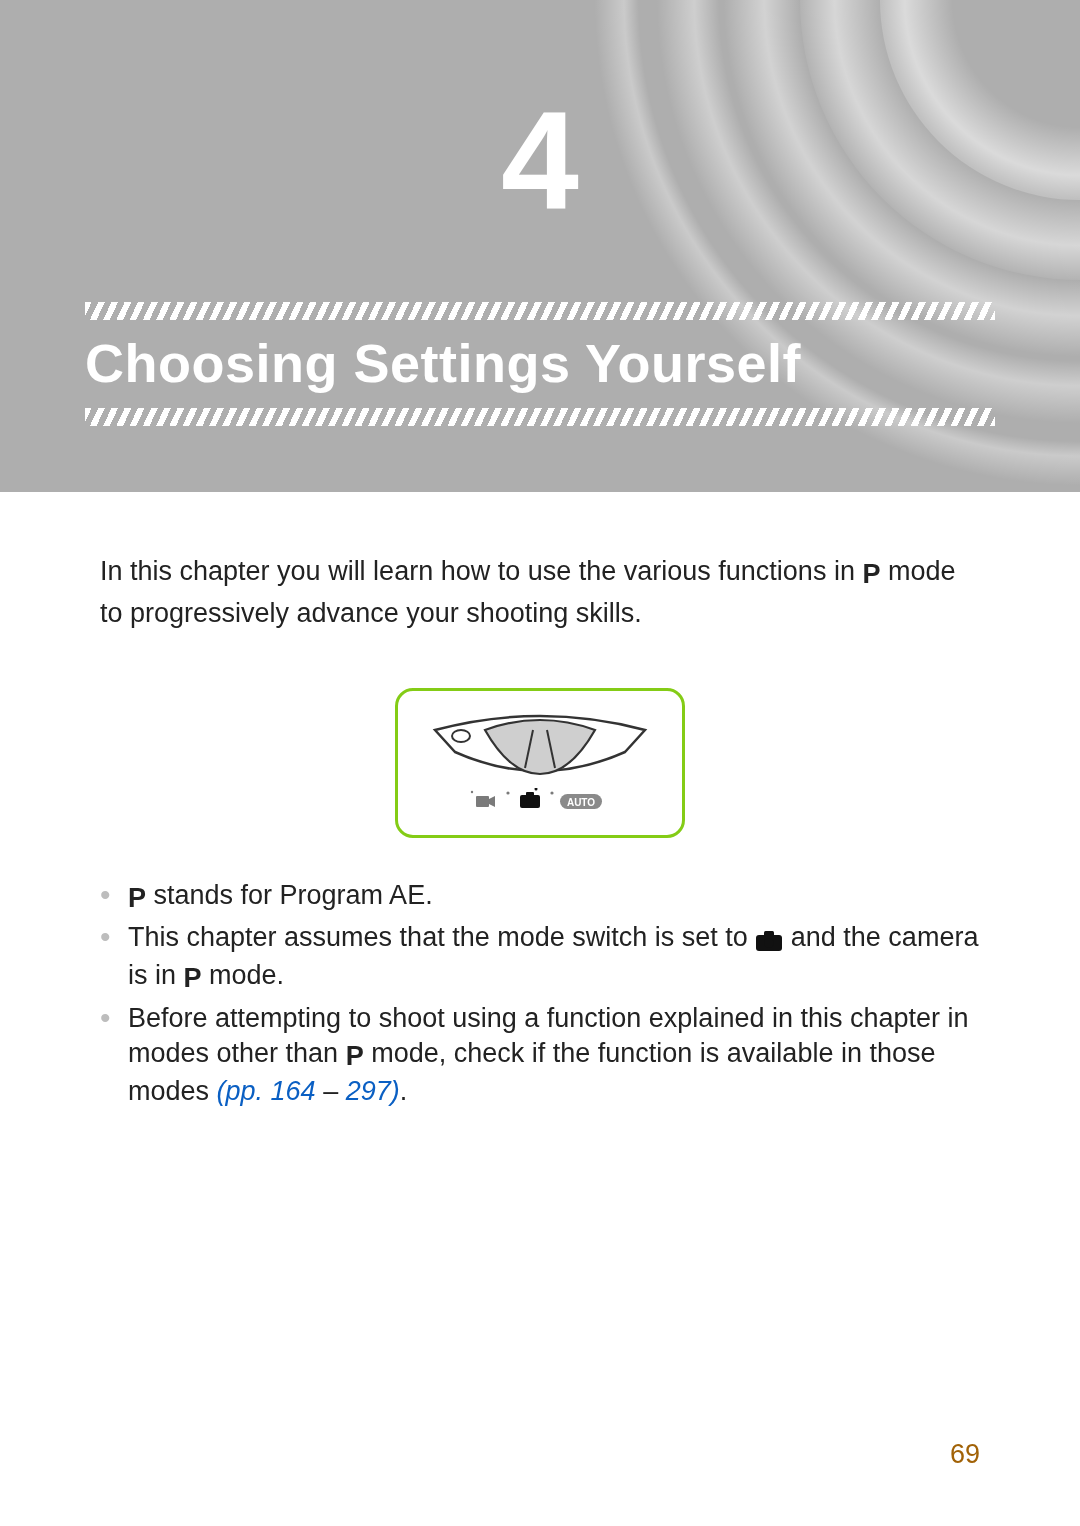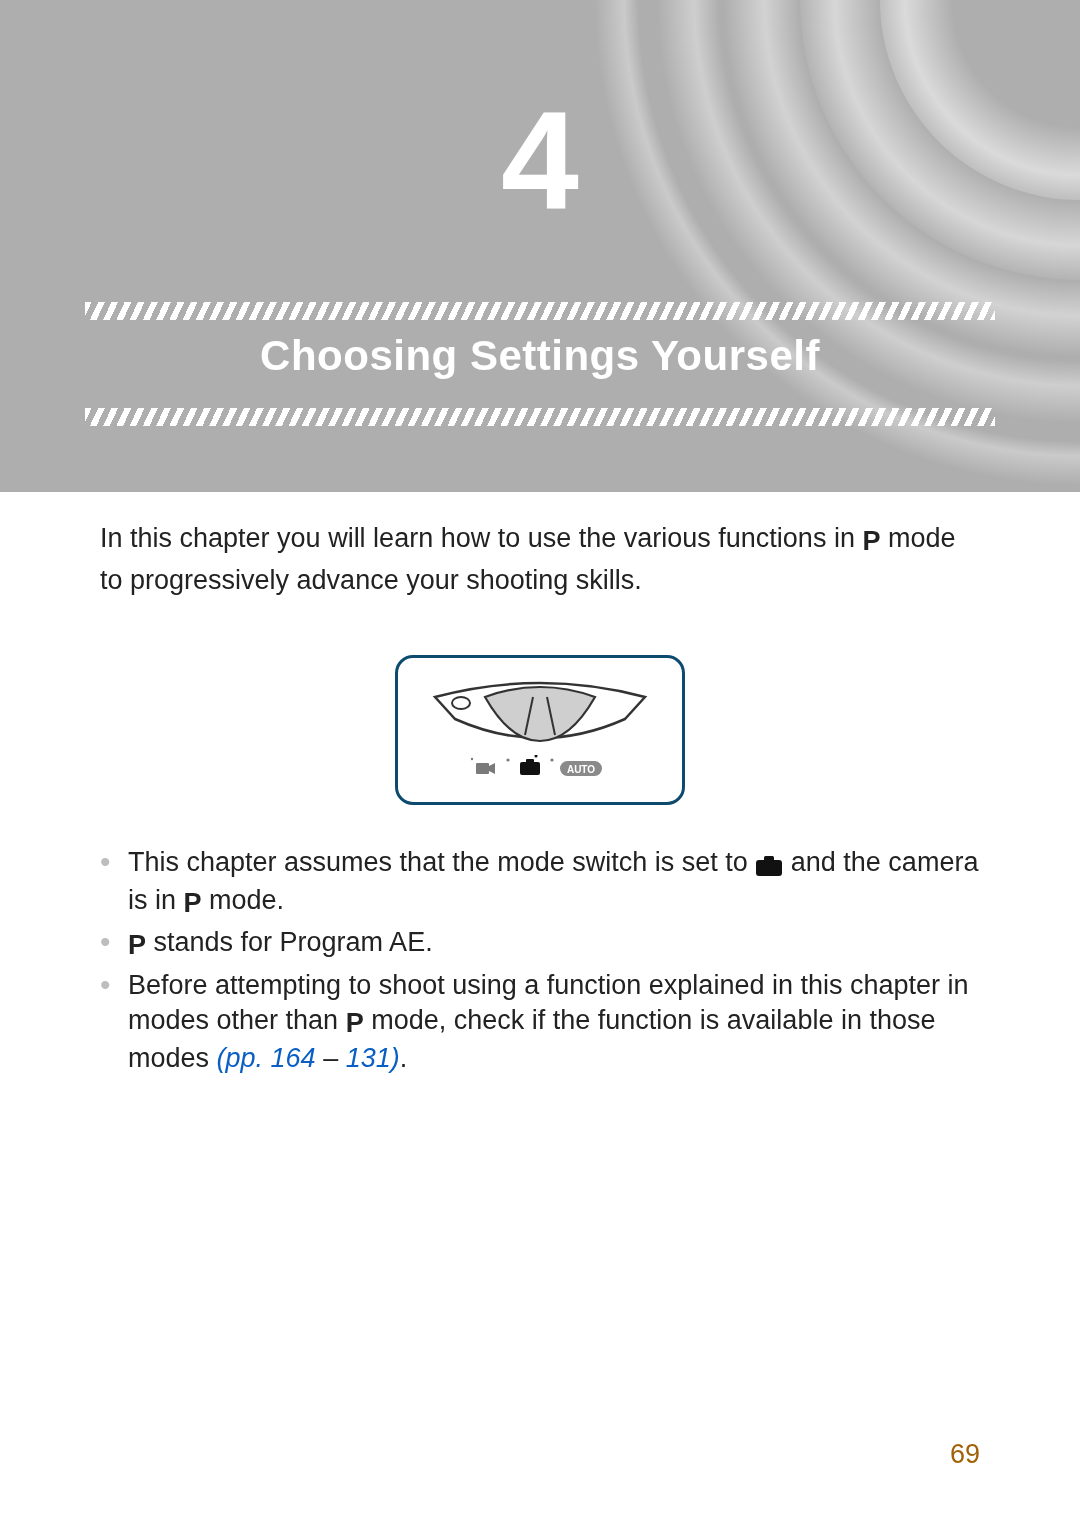--- a/index.html
+++ b/index.html
@@ -55,30 +55,30 @@
       #ffffff 0px, #ffffff 6px,
       transparent 6px, transparent 12px
     );
   }
   .rule-top { top: 302px; }
   .rule-bottom { top: 408px; }
   .chapter-title {
     position: absolute;
     top: 332px;
     left: 85px; right: 85px;
-    text-align: center;
-    font-size: 42px;
+    text-align: left;
+    font-size: 54px;
     font-weight: 900;
     color: #ffffff;
     letter-spacing: 0.5px;
     font-family: Arial, sans-serif;
   }
 
   .content {
-    padding: 27px 100px 0 100px;
+    padding: 60px 100px 0 100px;
     color: #222;
   }
   .intro {
     font-size: 27px;
     line-height: 1.45;
     color: #222;
   }
   .inline-icon {
     display: inline-block;
     vertical-align: -3px;
@@ -87,21 +87,21 @@
     font-family: Arial, sans-serif;
     font-weight: 900;
     font-size: 27px;
   }
   .camera-glyph svg { vertical-align: -3px; }
 
   .figure-box {
     width: 290px;
     height: 150px;
     margin: 55px auto 40px auto;
-    border: 3px solid #0c4a6e;
+    border: 3px solid #84cc16;
     border-radius: 18px;
     background: #fff;
     display: flex;
     flex-direction: column;
     align-items: center;
     justify-content: center;
     gap: 6px;
   }
 
   ul.bullets {
@@ -186,29 +186,29 @@
 
       <g transform="translate(90,6)">
         <rect x="0" y="0" width="42" height="15" rx="7.5" fill="#8a8a8a"></rect>
         <text x="21" y="11.5" text-anchor="middle" font-family="Arial" font-size="10" font-weight="700" fill="#ffffff">AUTO</text>
       </g>
     </svg>
   </div>
 
   <ul class="bullets">
     <li>
+      <span class="inline-icon p-glyph">P</span><span> stands for Program AE.</span>
+    </li>
+    <li>
       <span>This chapter assumes that the mode switch is set to </span><span class="inline-icon camera-glyph"><svg width="28" height="22" viewBox="0 0 28 22">
             <rect x="1" y="5" width="26" height="16" rx="3" fill="#111"></rect>
             <rect x="9" y="1" width="10" height="6" rx="1.5" fill="#111"></rect>
             <circle cx="14" cy="13" r="5" fill="#111"></circle>
           </svg></span><span> and the camera is in </span><span class="inline-icon p-glyph">P</span><span> mode.</span>
     </li>
     <li>
-      <span class="inline-icon p-glyph">P</span><span> stands for Program AE.</span>
-    </li>
-    <li>
-      <span>Before attempting to shoot using a function explained in this chapter in modes other than </span><span class="inline-icon p-glyph">P</span><span> mode, check if the function is available in those modes </span><span class="page-ref">(pp. 164</span><span class="page-ref-dash"> – </span><span class="page-ref">131)</span><span>.</span>
+      <span>Before attempting to shoot using a function explained in this chapter in modes other than </span><span class="inline-icon p-glyph">P</span><span> mode, check if the function is available in those modes </span><span class="page-ref">(pp. 164</span><span class="page-ref-dash"> – </span><span class="page-ref">297)</span><span>.</span>
     </li>
   </ul>
 
 </div>
 
 <div class="page-number">69</div>
 
 </body></html>

